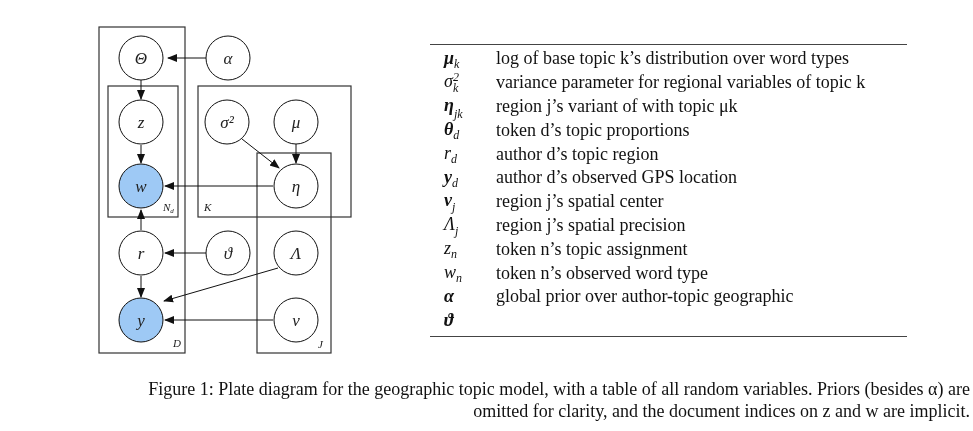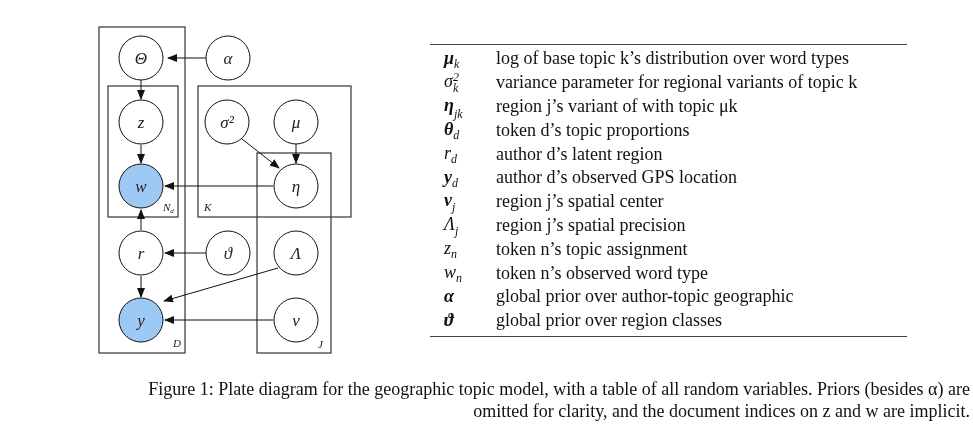--- a/index.html
+++ b/index.html
@@ -103,42 +103,42 @@
           <sup></sup>
           <sub>k</sub>
         </span></div>
       <div class="desc">log of base topic k’s distribution over word types</div>
     </div>
     <div class="row">
       <div class="sym"><span>σ</span><span style="display: inline-flex; flex-direction: column; vertical-align: middle; line-height: 11px;">
           <sup>2</sup>
           <sub>k</sub>
         </span></div>
-      <div class="desc">variance parameter for regional variants of topic k</div>
+      <div class="desc">variance parameter for regional variables of topic k</div>
     </div>
     <div class="row">
       <div class="sym bold"><span>η</span><span style="display: inline-flex; flex-direction: column; vertical-align: middle; line-height: 11px; margin-top: 16px;">
           <sup></sup>
           <sub>jk</sub>
         </span></div>
       <div class="desc">region j’s variant of with topic μk</div>
     </div>
     <div class="row">
       <div class="sym bold"><span>θ</span><span style="display: inline-flex; flex-direction: column; vertical-align: middle; line-height: 11px; margin-top: 10px;">
           <sup></sup>
           <sub>d</sub>
         </span></div>
       <div class="desc">token d’s topic proportions</div>
     </div>
     <div class="row">
       <div class="sym"><span>r</span><span style="display: inline-flex; flex-direction: column; vertical-align: middle; line-height: 11px; margin-top: 10px;">
           <sup></sup>
           <sub>d</sub>
         </span></div>
-      <div class="desc">author d’s latent region</div>
+      <div class="desc">author d’s topic region</div>
     </div>
     <div class="row">
       <div class="sym bold"><span>y</span><span style="display: inline-flex; flex-direction: column; vertical-align: middle; line-height: 11px; margin-top: 10px;">
           <sup></sup>
           <sub>d</sub>
         </span></div>
       <div class="desc">author d’s observed GPS location</div>
     </div>
     <div class="row">
       <div class="sym bold"><span>ν</span><span style="display: inline-flex; flex-direction: column; vertical-align: middle; line-height: 11px; margin-top: 10px;">
@@ -167,20 +167,19 @@
           <sub>n</sub>
         </span></div>
       <div class="desc">token n’s observed word type</div>
     </div>
     <div class="row">
       <div class="sym bold"><span>α</span></div>
       <div class="desc">global prior over author-topic geographic</div>
     </div>
     <div class="row">
       <div class="sym bold"><span>ϑ</span></div>
-      <div class="desc">global prior over region classes</div>
     </div>
   </div>
 
 <div id="caption">
   <div>Figure 1: Plate diagram for the geographic topic model, with a table of all random variables. Priors (besides α) are</div>
   <div>omitted for clarity, and the document indices on z and w are implicit.</div>
 </div>
 
 </body></html>

